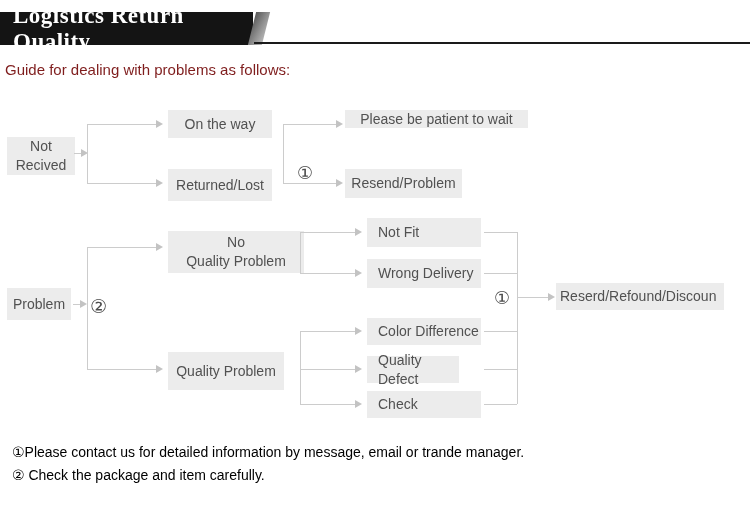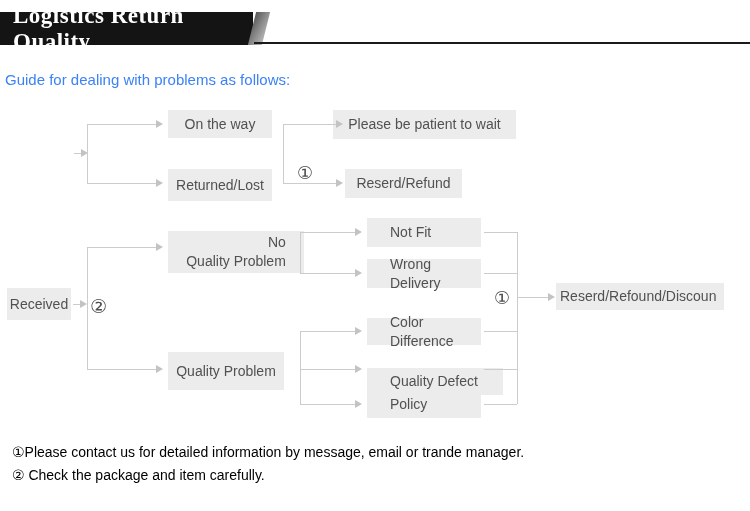--- a/index.html
+++ b/index.html
@@ -31,48 +31,48 @@
     background: linear-gradient(105deg, #585858 0%, #8f8f8f 55%, #b9b9b9 100%);
     transform: skewX(-14deg);
   }
   .divider {
     position: absolute; left: 254px; top: 42px;
     width: 496px; height: 2px;
     background: #1a1a1a;
   }
 
   .intro {
-    position: absolute; left: 5px; top: 71px;
-    font-size: 15px; color: #3b82f6;
+    position: absolute; left: 5px; top: 61px;
+    font-size: 15px; color: #7f1d1d;
   }
 
   
   .box {
     position: absolute;
     background: #ececec;
     color: #515151;
     font-size: 14px;
     line-height: 19px;
     display: flex; align-items: center; justify-content: center;
-    text-align: right;
+    text-align: center;
     white-space: pre-line;
     box-sizing: border-box;
   }
   .box::before {
     content: "";
     position: absolute; left: 4px; top: 2px;
     width: 100%; height: 100%;
     background: #dbdbdb;
     transform: skewX(-7deg) rotate(1.2deg);
     z-index: -1;
   }
   .box.la {
     justify-content: flex-start;
     text-align: left;
-    padding-left: 23px;
+    padding-left: 11px;
   }
   .box.clip { white-space: nowrap; overflow: hidden; padding-left: 4px; }
 
   
   .hline { position: absolute; height: 1px; background: #cccccc; }
   .vline { position: absolute; width: 1px; background: #cccccc; }
   .arrow {
     position: absolute; width: 0; height: 0;
     border-left: 7px solid #c3c3c3;
     border-top: 4px solid transparent;
@@ -94,36 +94,38 @@
 <body>
 
 <div class="page">
 
   <div class="banner">Logistics Return Quality</div>
   <div class="banner-tail"></div>
   <div class="divider"></div>
 
   <div class="intro">Guide for dealing with problems as follows:</div>
 
-  <div class="box" style="left:7px;top:288px;width:64px;height:32px">Received</div>
+  <div class="box" style="left:7px;top:137px;width:68px;height:38px">Not
+Recived</div>
+  <div class="box" style="left:7px;top:288px;width:64px;height:32px">Problem</div>
 
   <div class="box" style="left:168px;top:110px;width:104px;height:28px">On the way</div>
   <div class="box" style="left:168px;top:169px;width:104px;height:32px">Returned/Lost</div>
   <div class="box" style="left:168px;top:231px;width:136px;height:42px">No
 Quality Problem</div>
   <div class="box" style="left:168px;top:352px;width:116px;height:38px">Quality Problem</div>
 
-  <div class="box" style="left:333px;top:110px;width:183px;height:29px">Please be patient to wait</div>
-  <div class="box" style="left:345px;top:169px;width:117px;height:29px">Reserd/Refund</div>
+  <div class="box" style="left:345px;top:110px;width:183px;height:18px">Please be patient to wait</div>
+  <div class="box" style="left:345px;top:169px;width:117px;height:29px">Resend/Problem</div>
 
   <div class="box la" style="left:367px;top:218px;width:114px;height:29px">Not Fit</div>
   <div class="box la" style="left:367px;top:259px;width:114px;height:29px">Wrong Delivery</div>
   <div class="box la" style="left:367px;top:318px;width:114px;height:27px">Color Difference</div>
-  <div class="box la" style="left:367px;top:368px;width:136px;height:27px">Quality Defect</div>
-  <div class="box la" style="left:367px;top:391px;width:114px;height:27px">Policy</div>
+  <div class="box la" style="left:367px;top:356px;width:92px;height:27px">Quality Defect</div>
+  <div class="box la" style="left:367px;top:391px;width:114px;height:27px">Check</div>
 
   <div class="box la clip" style="left:556px;top:283px;width:168px;height:27px">Reserd/Refound/Discoun</div>
 
   <div class="marker" style="left:297px;top:162px">①</div>
   <div class="marker" style="left:90px;top:295px;font-size:19px">②</div>
   <div class="marker" style="left:494px;top:287px">①</div>
 
   <div class="hline" style="left:74px;top:153px;width:9px"></div>
   <div class="arrow" style="left:81px;top:149px"></div>
   <div class="vline" style="left:87px;top:124px;height:60px"></div>

